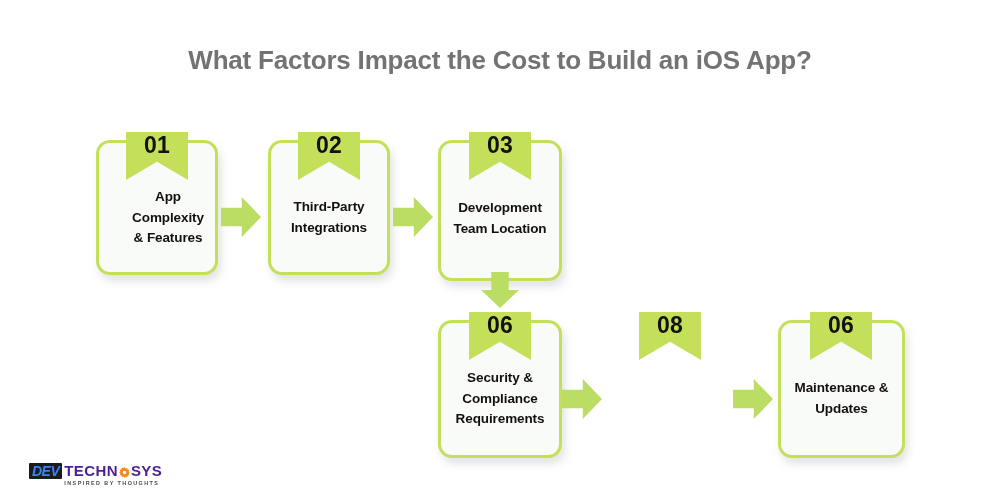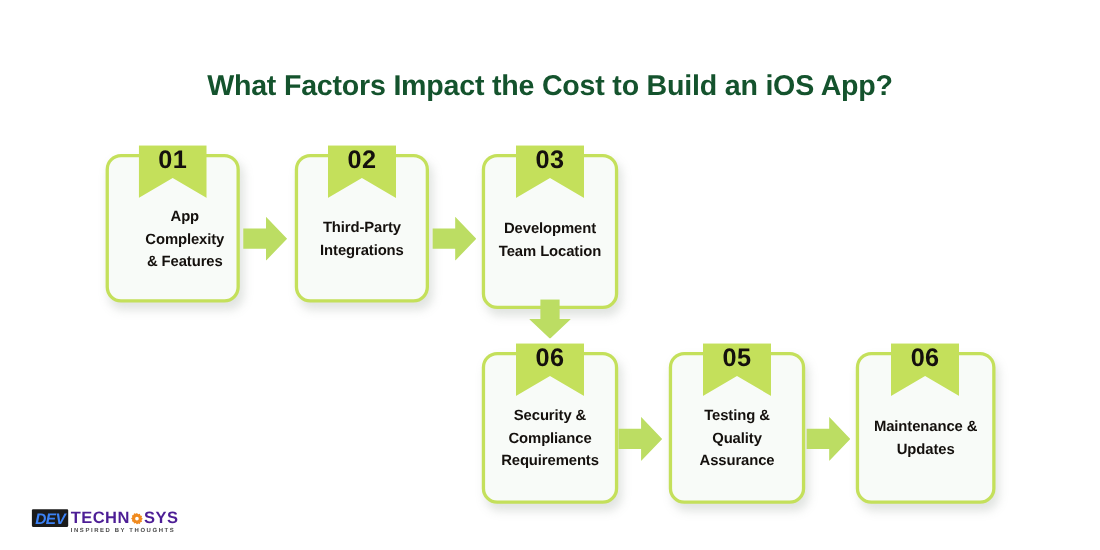--- a/index.html
+++ b/index.html
@@ -20,26 +20,26 @@
     position: relative;
     width: 1000px;
     height: 500px;
     background: #ffffff;
   }
 
   
   #page-title {
     position: absolute;
     left: 0;
-    top: 60px;
+    top: 43px;
     width: 1000px;
     text-align: center;
     font-size: 26px;
     font-weight: bold;
-    color: #14532d;
+    color: #737373;
     letter-spacing: -0.2px;
     line-height: 34px;
     white-space: nowrap;
   }
 
   
   .card {
     position: absolute;
     background: #f8fbf8;
     border: 3px solid #c4e05b;
@@ -198,25 +198,22 @@
 
   <div class="card" style="left:438px; top:320px; width:124px; height:138px;">
     <div class="card-label" style="top:45px;">Security &amp; Compliance Requirements</div>
   </div>
   <div class="ribbon" style="left:469px; top:312px;">
     <div class="ribbon-num">06</div>
   </div>
 
   <div class="arrow-right" style="left:562px; top:379px;"></div>
 
-  <div class="card" style="left:608px; top:320px; width:124px; height:138px;">
-    <div class="card-label" style="top:45px;">Testing &amp; Quality Assurance</div>
-  </div>
   <div class="ribbon" style="left:639px; top:312px;">
-    <div class="ribbon-num">05</div>
+    <div class="ribbon-num">08</div>
   </div>
 
   <div class="arrow-right" style="left:733px; top:379px;"></div>
 
   <div class="card" style="left:778px; top:320px; width:127px; height:138px;">
     <div class="card-label" style="top:55px;">Maintenance &amp; Updates</div>
   </div>
   <div class="ribbon" style="left:810px; top:312px;">
     <div class="ribbon-num">06</div>
   </div>

